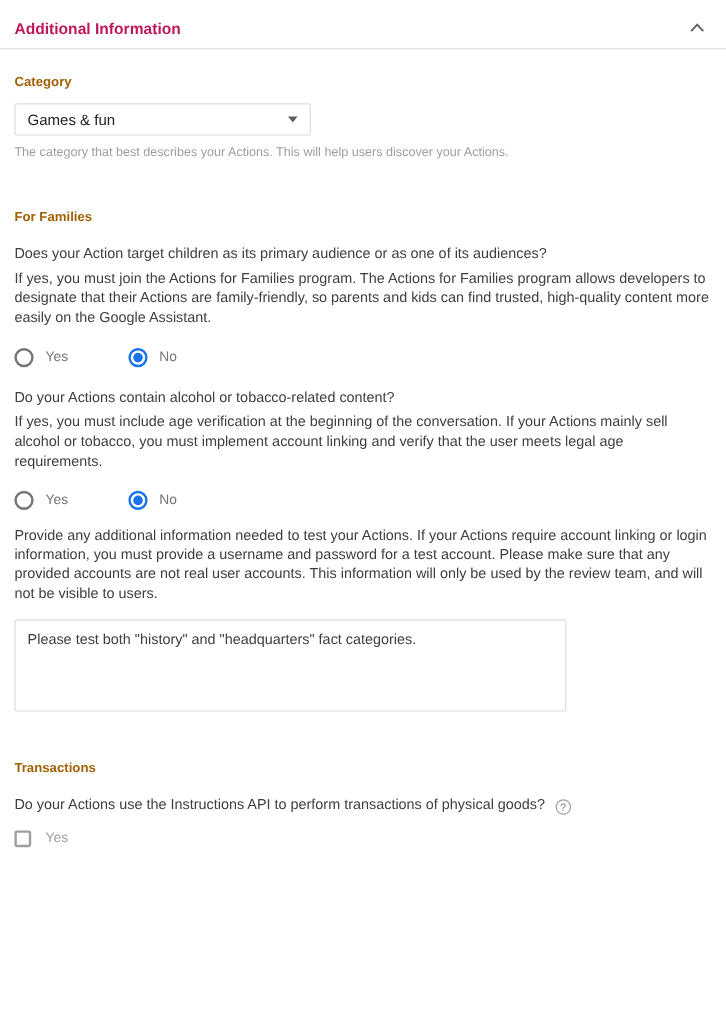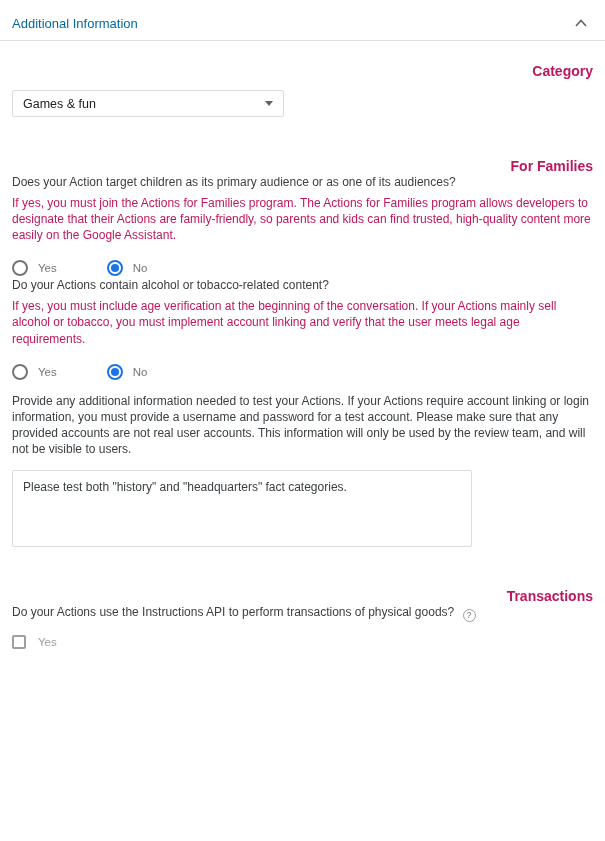--- a/index.html
+++ b/index.html
@@ -12,37 +12,36 @@
     position: relative;
   }
   .panel { padding: 0 12px 18px 12px; }
 
   .panel-header {
     display: flex;
     align-items: center;
     justify-content: space-between;
     padding: 15px 0 9px 0;
   }
-  .panel-title { font-size: 13px; font-weight: 400; color: #0369a1; }
+  .panel-title { font-size: 13px; font-weight: 700; color: #be185d; }
   .chevron-btn { width: 16px; height: 16px; display: flex; align-items: center; justify-content: center; cursor: pointer; margin-right: 4px; }
 
   .divider { height: 1px; background: #e0e0e0; margin: 0 -12px; }
 
   .field-label, .section-heading {
-    font-size: 14px;
+    font-size: 11px;
     font-weight: 700;
-    color: #be185d;
-    text-align: right;
+    color: #a16207;
   }
   .field-label { margin-top: 22px; }
   .section-heading { margin-top: 41px; }
 
   .select {
     margin-top: 11px;
-    width: 272px;
+    width: 247px;
     height: 27px;
     border: 1px solid #dadce0;
     border-radius: 2px;
     background: #fff;
     display: flex;
     align-items: center;
     justify-content: space-between;
     padding: 0 10px;
     cursor: pointer;
   }
@@ -55,29 +54,30 @@
   }
 
   .helper {
     margin-top: 7px;
     font-size: 10.5px;
     color: #9e9e9e;
     line-height: 1.35;
   }
 
   .question {
+    margin-top: 16px;
     font-size: 12px;
     color: #3c4043;
     line-height: 1.4;
     max-width: 585px;
   }
   .description {
     margin-top: 4px;
     font-size: 12px;
-    color: #be185d;
+    color: #404040;
     line-height: 1.35;
     max-width: 585px;
   }
 
   .radio-row { margin-top: 16px; display: flex; align-items: center; gap: 50px; height: 18px; }
   .radio-option { display: inline-flex; align-items: center; gap: 10px; cursor: pointer; }
   .radio {
     width: 16px; height: 16px;
     border: 2px solid #757575;
     border-radius: 50%;
@@ -151,20 +151,21 @@
     </div>
   </div>
   <div class="divider"></div>
 
   <div>
     <div class="field-label">Category</div>
     <div class="select">
       <span class="select-value">Games &amp; fun</span>
       <span class="caret-down"></span>
     </div>
+    <div class="helper">The category that best describes your Actions. This will help users discover your Actions.</div>
   </div>
 
   <div>
     <div class="section-heading">For Families</div>
     <div class="question">Does your Action target children as its primary audience or as one of its audiences?</div>
     <div class="description">If yes, you must join the Actions for Families program. The Actions for Families program allows developers to designate that their Actions are family-friendly, so parents and kids can find trusted, high-quality content more easily on the Google Assistant.</div>
     <div class="radio-row">
       <label class="radio-option">
         <span class="radio"></span>
         <span class="radio-label">Yes</span>

